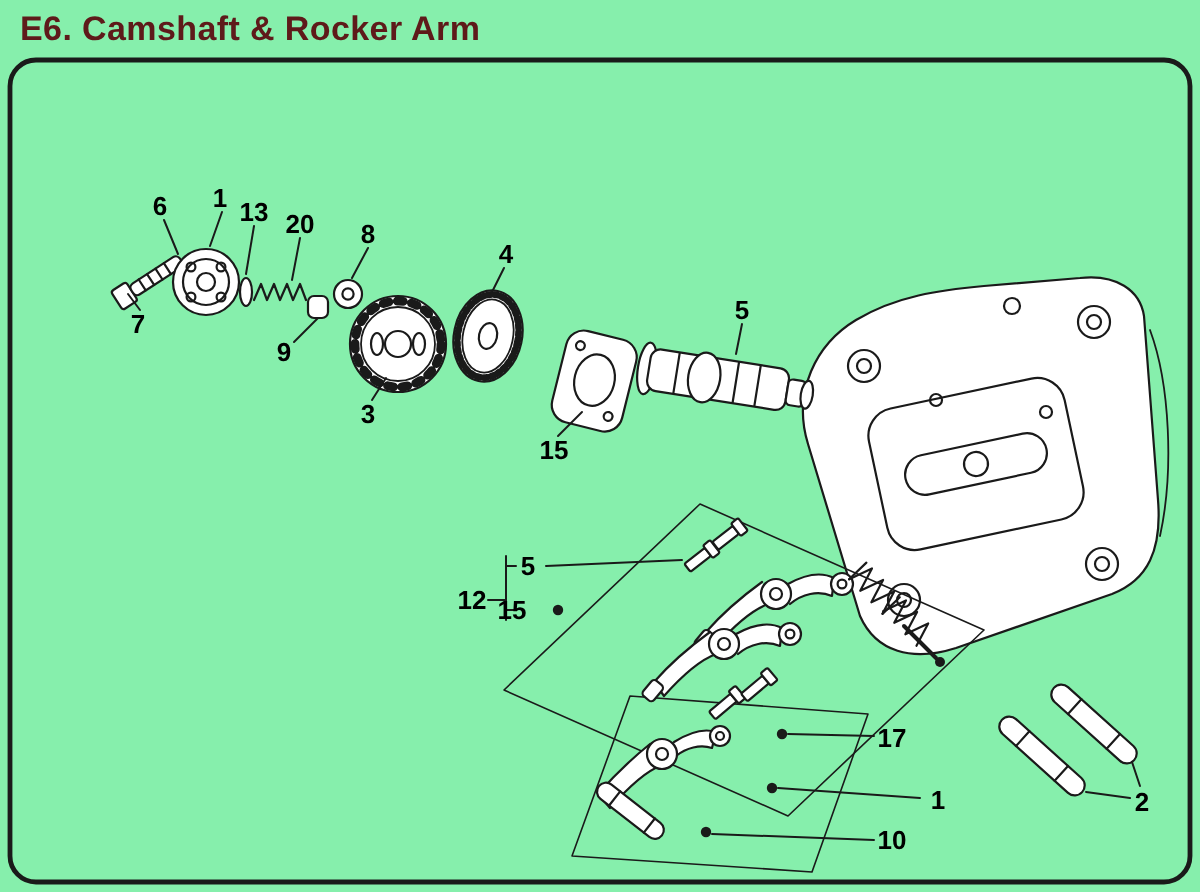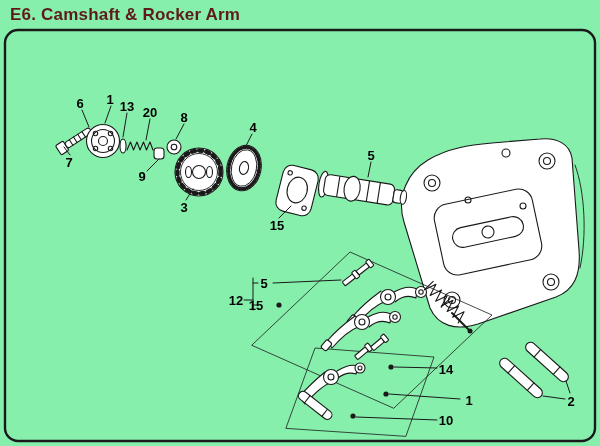--- a/index.html
+++ b/index.html
@@ -254,18 +254,18 @@
   <div class="part-label" style="left:184px;top:117px">8</div>
   <div class="part-label" style="left:253px;top:127px">4</div>
   <div class="part-label" style="left:371px;top:155px">5</div>
   <div class="part-label" style="left:69px;top:162px">7</div>
   <div class="part-label" style="left:142px;top:176px">9</div>
   <div class="part-label" style="left:184px;top:207px">3</div>
   <div class="part-label" style="left:277px;top:225px">15</div>
   <div class="part-label" style="left:264px;top:283px">5</div>
   <div class="part-label" style="left:236px;top:300px">12</div>
   <div class="part-label" style="left:256px;top:305px">15</div>
-  <div class="part-label" style="left:446px;top:369px">14</div>
+  <div class="part-label" style="left:446px;top:369px">17</div>
   <div class="part-label" style="left:469px;top:400px">1</div>
   <div class="part-label" style="left:446px;top:420px">10</div>
   <div class="part-label" style="left:571px;top:401px">2</div>
 
 </div>
 
 </body></html>

